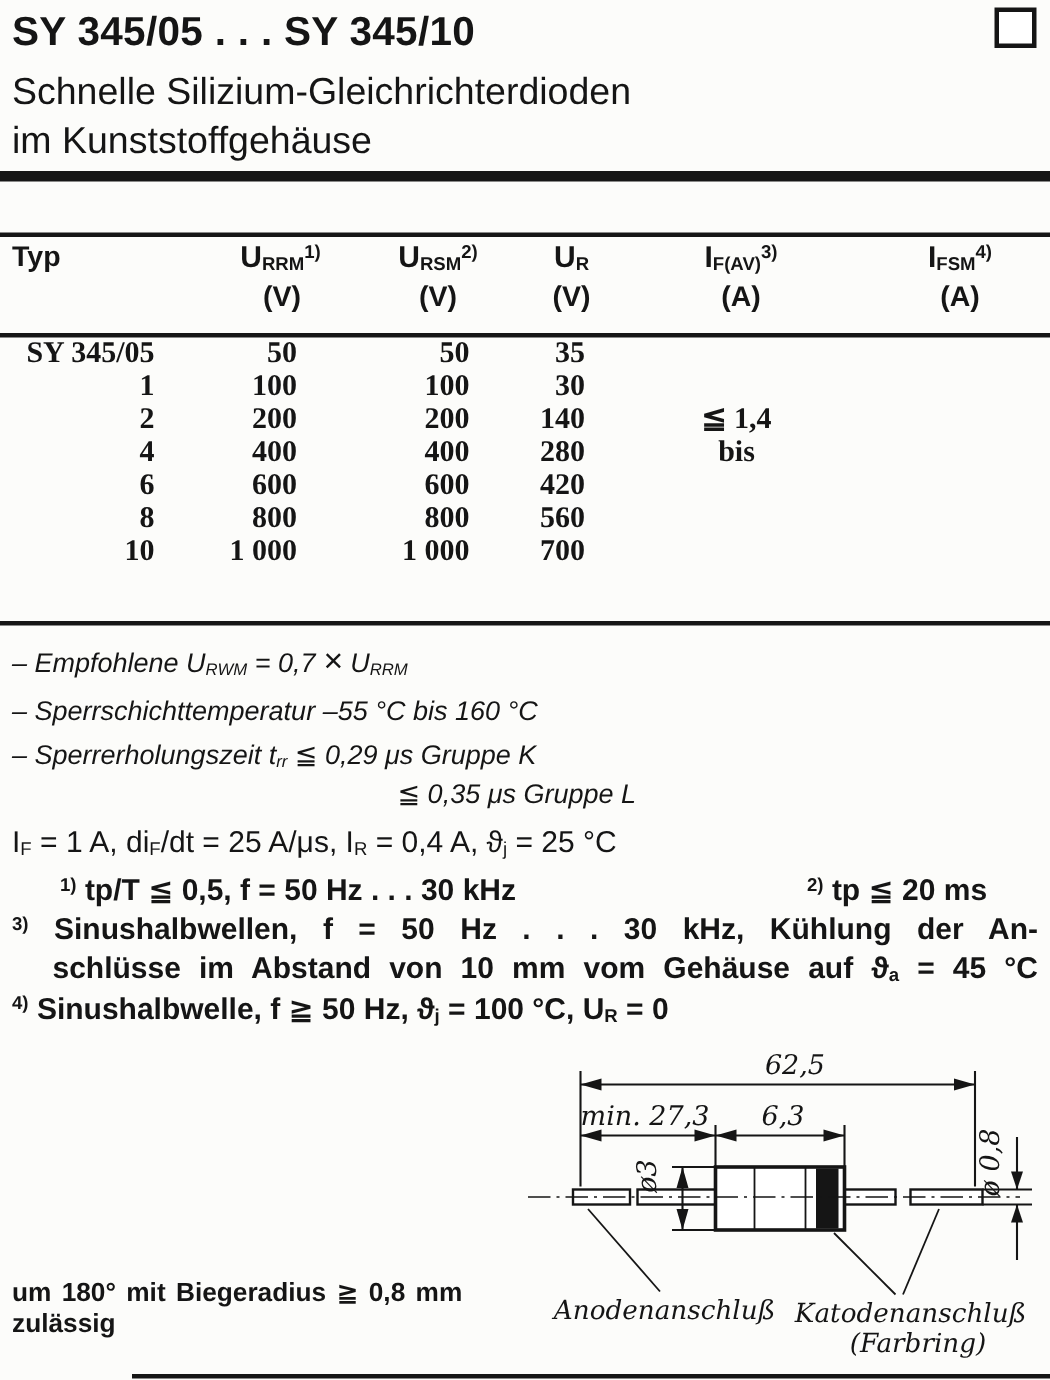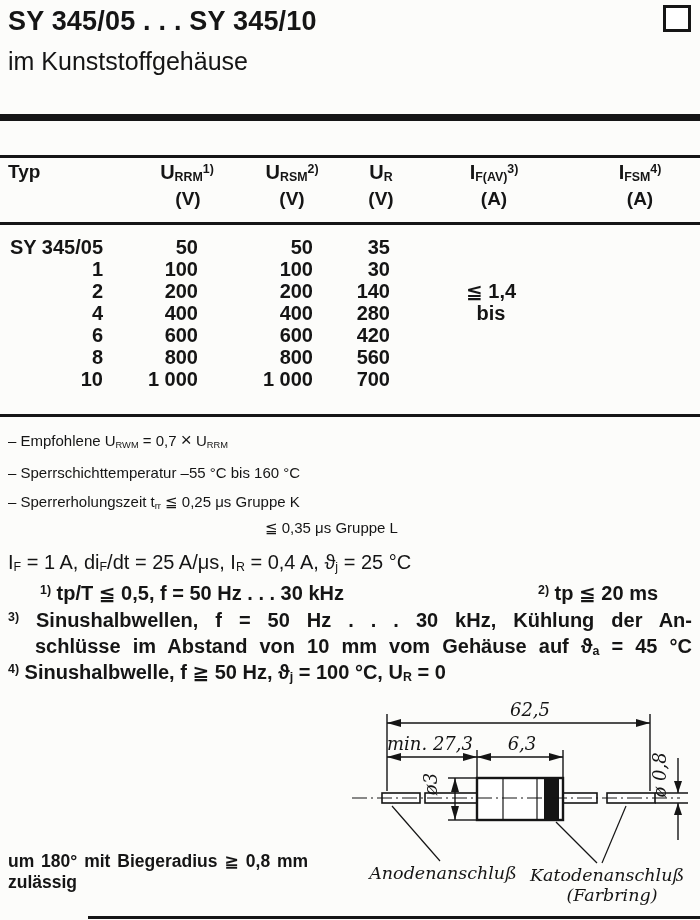--- a/index.html
+++ b/index.html
@@ -16,46 +16,47 @@
   .times{font-size:1.25em;line-height:0;}
   
   .title{left:8px;top:6px;font-size:27px;font-weight:bold;letter-spacing:0.2px;white-space:nowrap;}
   .subtitle{left:8px;top:45px;font-size:25px;font-weight:400;line-height:33px;}
   .regbox{left:663px;top:5px;width:22px;height:21px;border:3px solid #151515;background:#fff;}
   
   .thead{left:0;top:161px;width:652px;height:60px;}
   .hc{position:absolute;transform:translateX(-50%);font-weight:bold;font-size:20px;white-space:nowrap;}
   .hu{position:absolute;transform:translateX(-50%);font-weight:bold;font-size:19px;top:27px;white-space:nowrap;}
   .htyp{position:absolute;left:8px;font-weight:bold;font-size:19px;}
-  .tbody{left:0;top:236px;width:628px;}
+  .tbody{left:0;top:224px;width:628px;font-family:Liberation Serif, serif;}
   .trow{display:grid;grid-template-columns:115px 95px 115px 77px 178px 120px;height:22px;
         font-size:20px;font-weight:bold;line-height:22px;}
   .ct,.cn{text-align:right;padding-right:12px;white-space:nowrap;}
   .cm{text-align:center;white-space:nowrap;}
   
-  .note{position:absolute;left:8px;font-size:15px;font-weight:400;white-space:nowrap;}
+  .note{position:absolute;left:8px;font-size:18px;font-weight:400;white-space:nowrap;font-style:italic;}
   .cond{position:absolute;left:8px;font-size:20px;font-weight:400;white-space:nowrap;}
   .fn{position:absolute;left:8px;font-size:20px;font-weight:bold;white-space:nowrap;}
   .fn3wrap{position:absolute;left:8px;top:607px;width:684px;font-size:20px;font-weight:bold;}
   .fn3line{text-align:justify;text-align-last:justify;line-height:26px;white-space:normal;}
   .fn3line.cont{padding-left:27px;}
   
   .bend{position:absolute;left:8px;top:851px;font-size:17.5px;font-weight:bold;line-height:21px;word-spacing:2px;}
   
   .drawing{position:absolute;left:330px;top:690px;width:370px;height:230px;}
   svg text{fill:#151515;}
   .dimtxt{font-family:"DejaVu Serif","Liberation Serif",serif;font-style:italic;font-size:18px;}
   .lbltxt{font-family:"DejaVu Serif","Liberation Serif",serif;font-style:italic;font-size:17.5px;}
 </style>
 </head>
 <body>
 
 <div class="abs title">SY 345/05 . . . SY 345/10</div>
 <div class="abs regbox"></div>
 <div class="abs subtitle">
+  <div>Schnelle Silizium-Gleichrichterdioden</div>
   <div>im Kunststoffgehäuse</div>
 </div>
 <div class="rule" style="left:0;top:114px;width:700px;height:7px;"></div>
 
 <div class="rule" style="left:0;top:155px;width:700px;height:3px;"></div>
 
 <div class="abs thead">
   <span class="htyp">Typ</span>
   <span class="hc" style="left:187px;top:0;"><span>U</span><sub>RRM</sub><sup>1)</sup></span>
   <span class="hu" style="left:188px;">(V)</span>
@@ -131,21 +132,21 @@
     <span class="cn">700</span>
     <span class="cm"></span>
     <span class="cm"></span>
   </div>
 </div>
 
 <div class="rule" style="left:0;top:414px;width:700px;height:3px;"></div>
 
 <div class="note" style="top:432px;"><span>– Empfohlene U</span><sub>RWM</sub><span> = 0,7 </span><span class="times">×</span><span> U</span><sub>RRM</sub></div>
 <div class="note" style="top:464px;"><span>– Sperrschichttemperatur –55 °C bis 160 °C</span></div>
-<div class="note" style="top:493px;"><span>– Sperrerholungszeit t</span><sub>rr</sub><span> ≦ 0,25 μs Gruppe K</span></div>
+<div class="note" style="top:493px;"><span>– Sperrerholungszeit t</span><sub>rr</sub><span> ≦ 0,29 μs Gruppe K</span></div>
 <div class="note" style="left:265px;top:519px;"><span>≦ 0,35 μs Gruppe L</span></div>
 
 <div class="cond" style="top:551px;"><span>I</span><sub>F</sub><span> = 1 A, di</span><sub>F</sub><span>/dt = 25 A/μs, I</span><sub>R</sub><span> = 0,4 A, ϑ</span><sub>j</sub><span> = 25 °C</span></div>
 <div class="fn" style="top:581px;margin-left:32px;"><sup>1)</sup><span> tp/T ≦ 0,5, f = 50 Hz . . . 30 kHz</span></div>
 <div class="fn" style="left:538px;top:581px;"><sup>2)</sup><span> tp ≦ 20 ms</span></div>
 <div class="fn3wrap">
   <div class="fn3line"><sup>3)</sup><span> Sinushalbwellen, f = 50 Hz . . . 30 kHz, Kühlung der An-</span></div>
   <div class="fn3line cont"><span>schlüsse im Abstand von 10 mm vom Gehäuse auf ϑ</span><sub>a</sub><span> = 45 °C</span></div>
 </div>
 <div class="fn" style="top:660px;"><sup>4)</sup><span> Sinushalbwelle, f ≧ 50 Hz, ϑ</span><sub>j</sub><span> = 100 °C, U</span><sub>R</sub><span> = 0</span></div>

